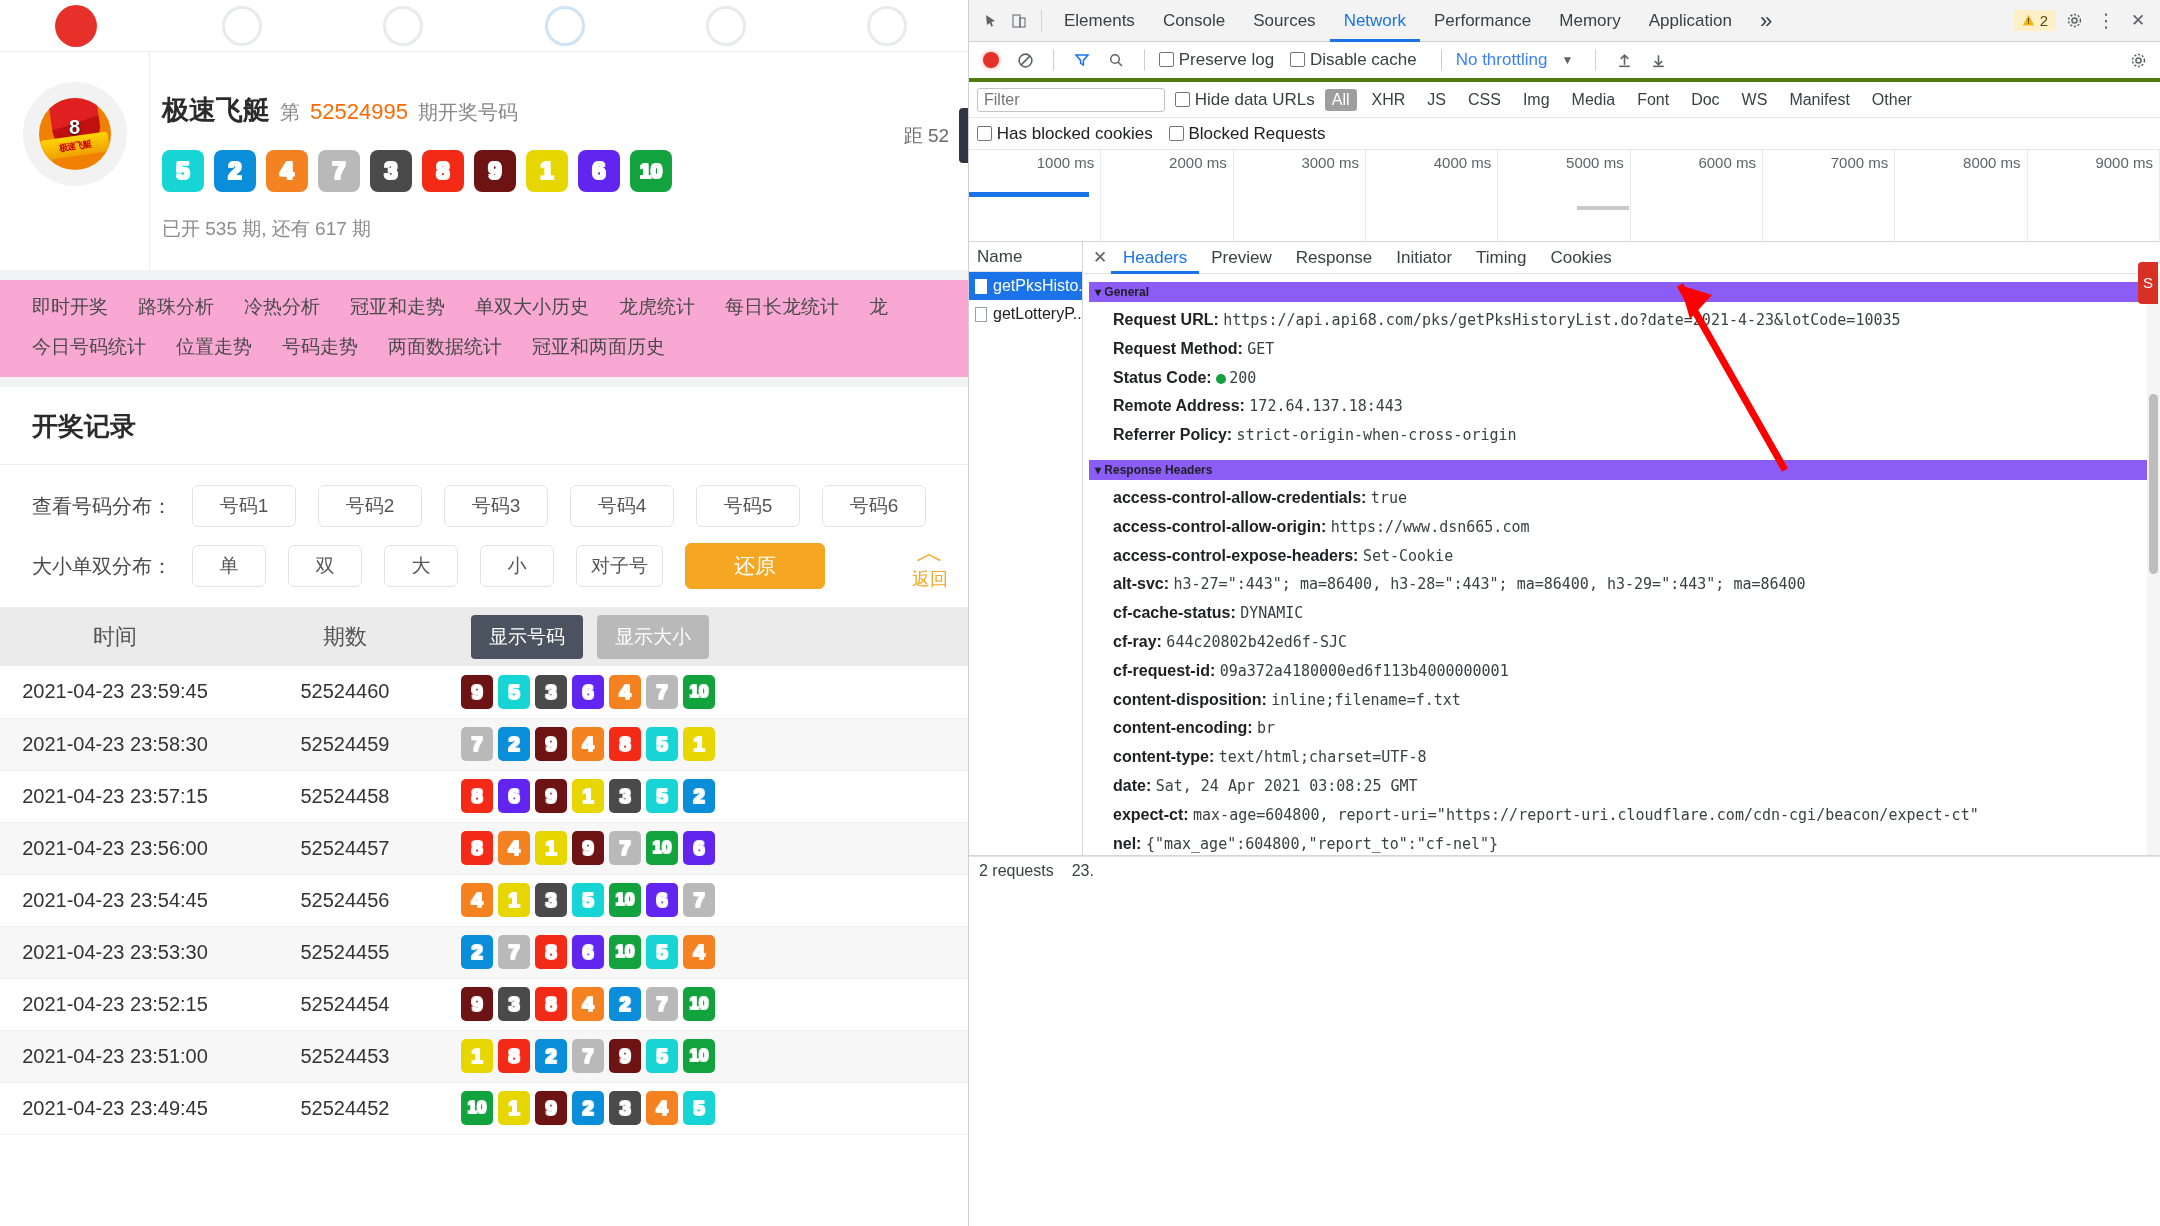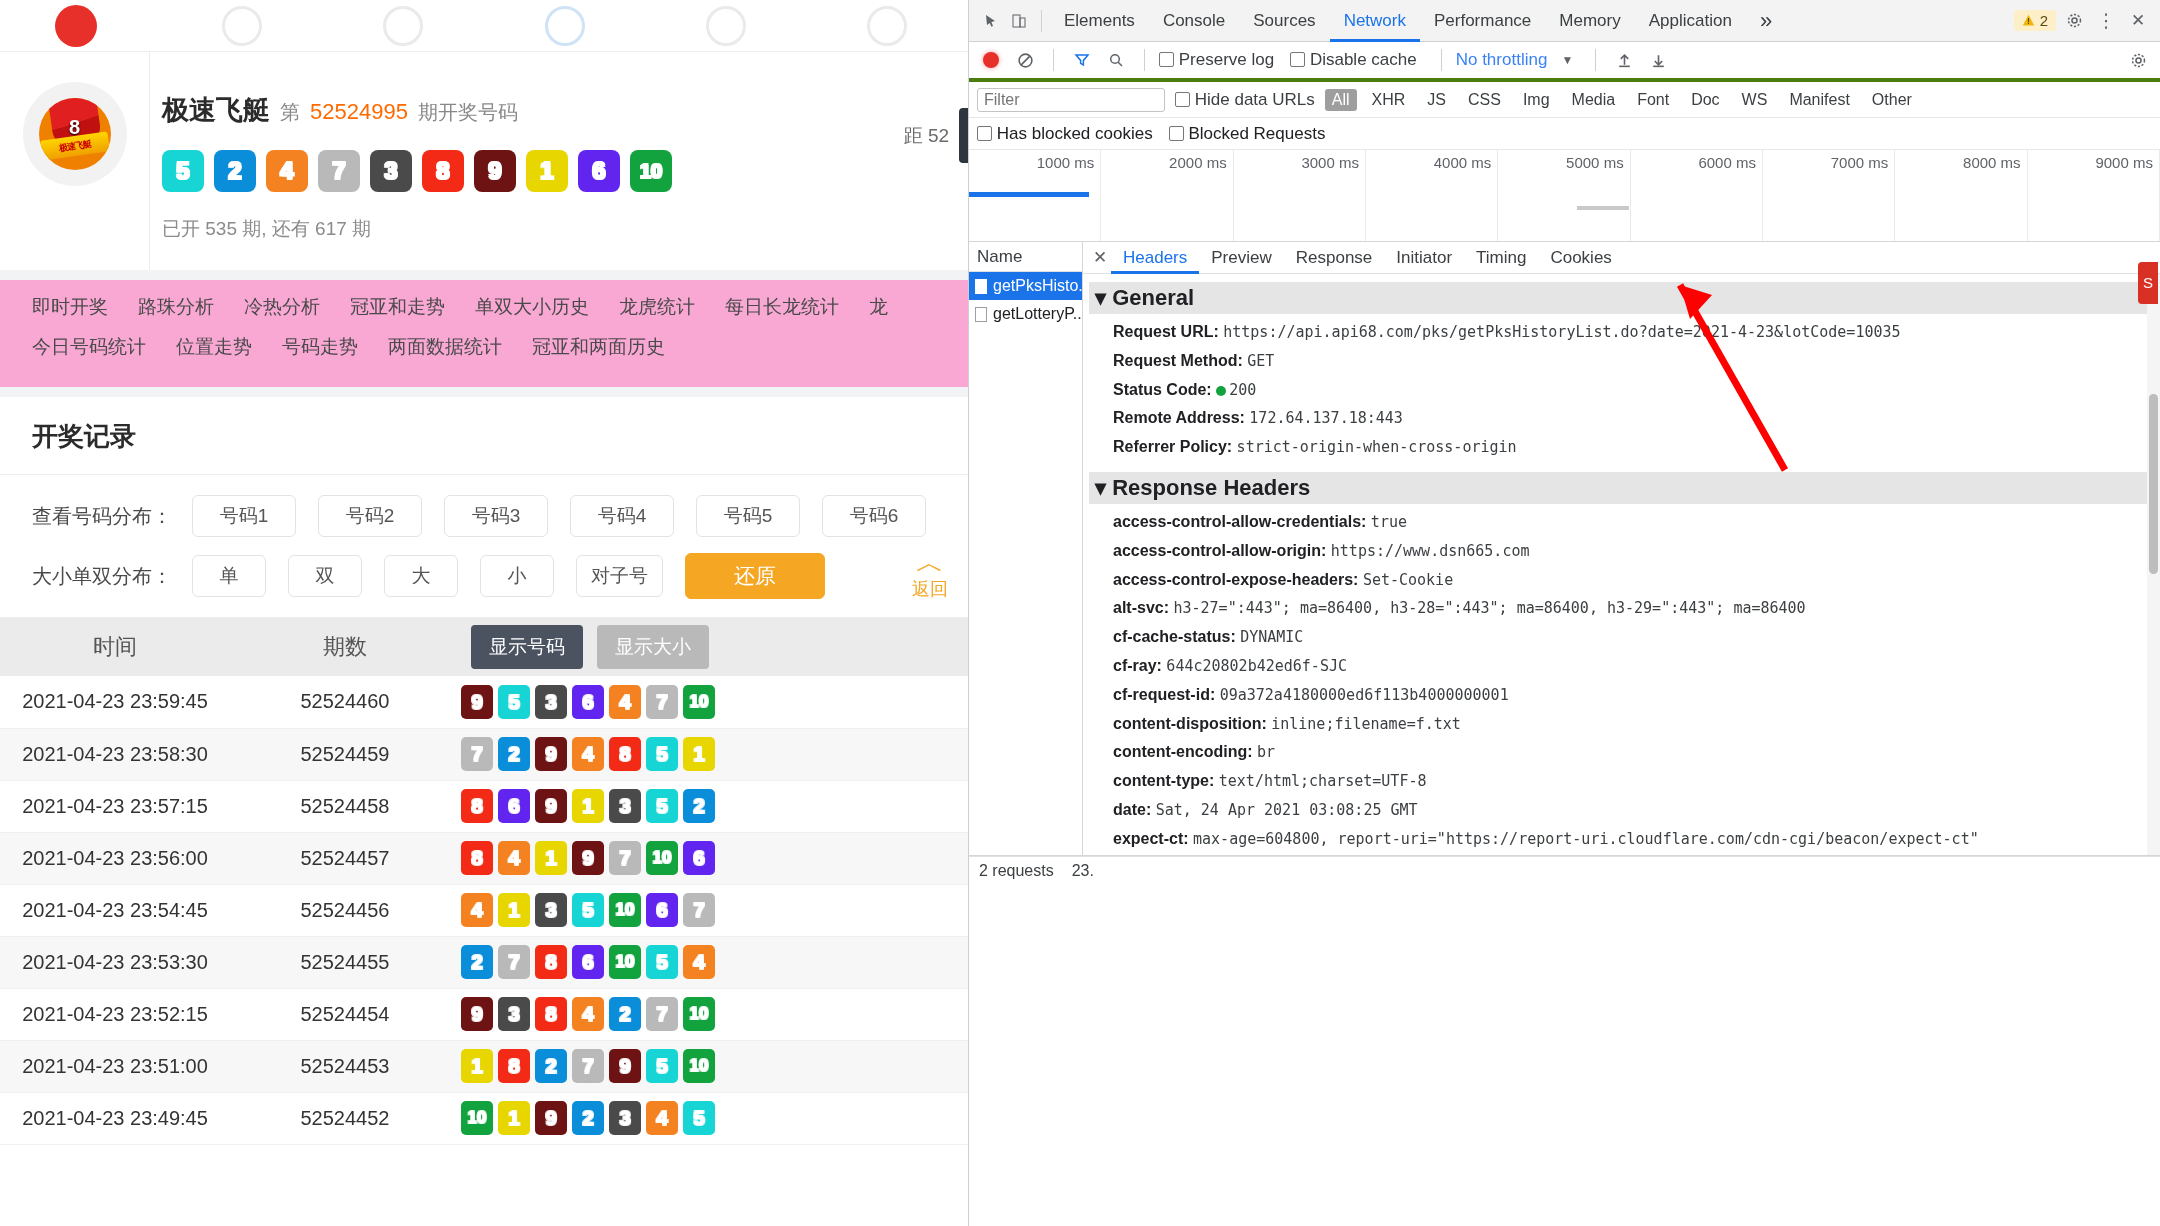--- a/index.html
+++ b/index.html
@@ -41,21 +41,21 @@
           text-shadow: -1.2px -1.2px 0 #fff, 1.2px -1.2px 0 #fff, -1.2px 1.2px 0 #fff, 1.2px 1.2px 0 #fff;
           color:#ffffff; }
   .opened { margin-top:24px; font-size:19px; color:#8b8b8b; }
 
   .countdown { position:absolute; right:-40px; top:56px; display:flex; align-items:center; gap:10px; }
   .countdown .lbl { font-size:19px; color:#6b6b6b; white-space:nowrap; }
   .cdbox { background:#2f3640; color:#fff; font-size:26px; font-weight:bold; padding:12px 10px; border-radius:4px; }
 
   .navwrap { padding:14px 0 16px 32px; border-bottom:10px solid #f2f3f5; background:#f9a8d4;}
   .navrow { display:flex; gap:30px; font-size:19px; color:#4a4a4a; margin-bottom:14px; white-space:nowrap;}
-  .navrow:last-child { margin-bottom:11px;font-family:Liberation Serif, serif; }
+  .navrow:last-child { margin-bottom:1px;font-family:Liberation Serif, serif; }
   .navrow span { cursor:pointer; }
 
   .section { background:#fff; }
   .sectitle { font-size:26px; font-weight:bold; color:#2b2b2b; padding:22px 0 20px 32px; border-bottom:1px solid #ededed; }
 
   .filters { padding:20px 0 18px 32px; border-bottom:1px solid #ededed; }
   .frow { display:flex; align-items:center; margin-bottom:16px; position:relative;}
   .frow:last-child { margin-bottom:0; }
   .flabel { font-size:20px; color:#4a4a4a; width:160px; }
   .fbtn { min-width:74px; height:42px; border:1px solid #e3e3e3; border-radius:6px; background:#fff;
@@ -117,21 +117,21 @@
   .namerow.sel { background:#1a73e8; color:#fff; }
   .fileglyph { width:12px; height:15px; border:1px solid #9aa0a6; background:#fff; flex:none;}
   .namerow.sel .fileglyph { border-color:#fff; }
 
   .detail { flex:1; display:flex; flex-direction:column; overflow:hidden;}
   .dtabs { display:flex; align-items:center; height:32px; border-bottom:1px solid #e0e0e0; padding-left:6px;}
   .dclose { width:22px; text-align:center; color:#5f6368; cursor:pointer; font-size:17px;}
   .dtab { padding:0 12px; height:32px; line-height:32px; font-size:17px; color:#3c4043; cursor:pointer;}
   .dtab.sel { color:#1a73e8; box-shadow: inset 0 -3px 0 #1a73e8; }
   .hdrs { padding:6px 0 0 6px; overflow:hidden; flex:1; font-size:16px; position:relative;}
-  .grp { background:#e5e5e5; font-weight:bold; padding:3px 6px; font-size:22px; margin:2px 0 4px 0;}
+  .grp { background:#8b5cf6; font-weight:bold; padding:3px 6px; font-size:12px; margin:2px 0 4px 0;}
   .kv { padding:2px 0 2px 24px; line-height:1.55; word-break:break-all;}
   .k { font-weight:bold; color:#202124; }
   .v { color:#3c4043; font-family:"DejaVu Sans Mono", monospace; font-size:15px;}
   .statusdot { display:inline-block; width:10px; height:10px; border-radius:50%; background:#12a33f; vertical-align:-1px; margin-right:3px;}
 
   .dt-status { height:28px; display:flex; align-items:center; gap:18px; padding-left:10px; font-size:16px; color:#3c4043; border-top:1px solid #e0e0e0;}
 
   .scroll-v { position:absolute; right:2px; width:9px; border-radius:5px; background:#bdbdbd; }
   .sbtrack { position:absolute; right:0; top:0; width:13px; height:100%; background:#f5f5f5; }
 

